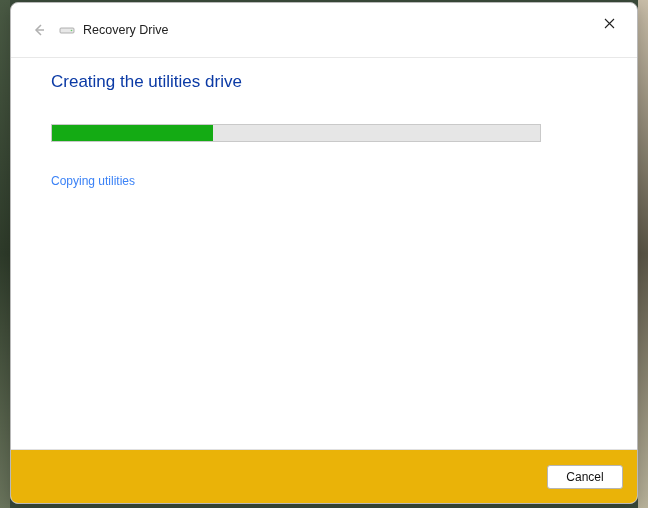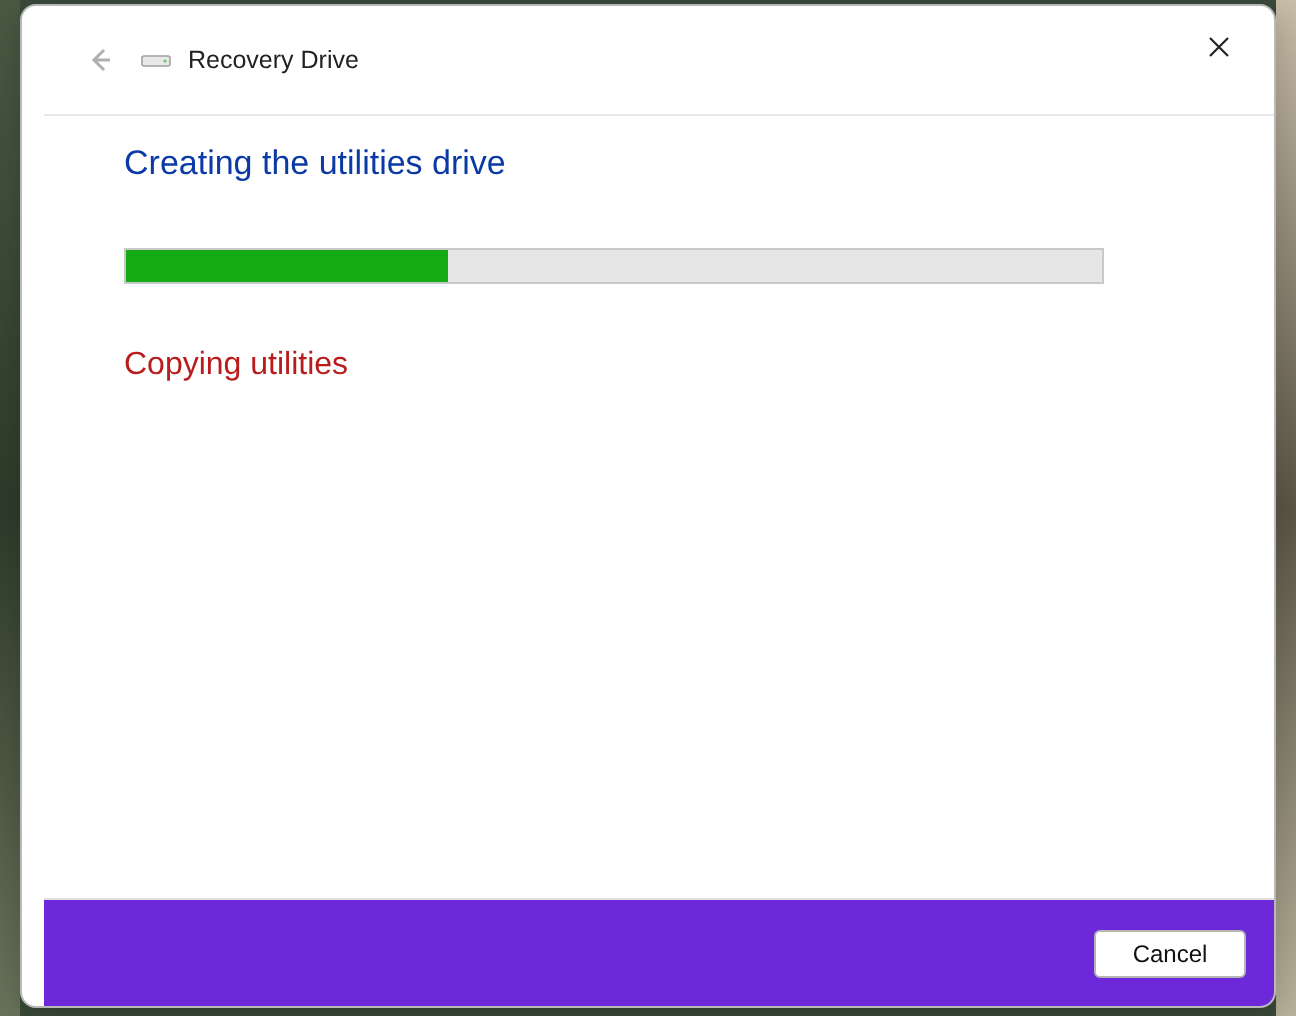--- a/index.html
+++ b/index.html
@@ -26,21 +26,20 @@
     .dialog {
       position: absolute;
       left: 10px; right: 10px; top: 2px; bottom: 4px;
       background: #ffffff;
       border: 1px solid #b9b9b9;
       border-radius: 8px;
       display: flex;
       flex-direction: column;
       overflow: hidden;
       box-shadow: 0 4px 16px rgba(0,0,0,0.2);
-      padding-left: 11px;
     }
     .titlebar {
       height: 54px;
       display: flex;
       align-items: center;
       padding: 0 10px 0 16px;
       position: relative;
     }
     .titlebar .back {
       width: 24px; height: 24px;
@@ -87,27 +86,27 @@
       border: 1px solid #c9c9c9;
       border-radius: 0;
       overflow: hidden;
       margin-bottom: 16px;
     }
     .progress-inner {
       height: 100%;
       background: #14ab14;
     }
     .status {
-      font-size: 16px;
-      color: #b91c1c;
+      font-size: 12px;
+      color: #3b82f6;
       margin-top: 32px;
     }
     .footer {
       height: 54px;
-      background: #6d28d9;
+      background: #eab308;
       border-top: 1px solid #e0e0e0;
       display: flex;
       align-items: center;
       justify-content: flex-end;
       padding: 0 14px;
     }
     .btn {
       min-width: 76px;
       height: 24px;
       background: #ffffff;

